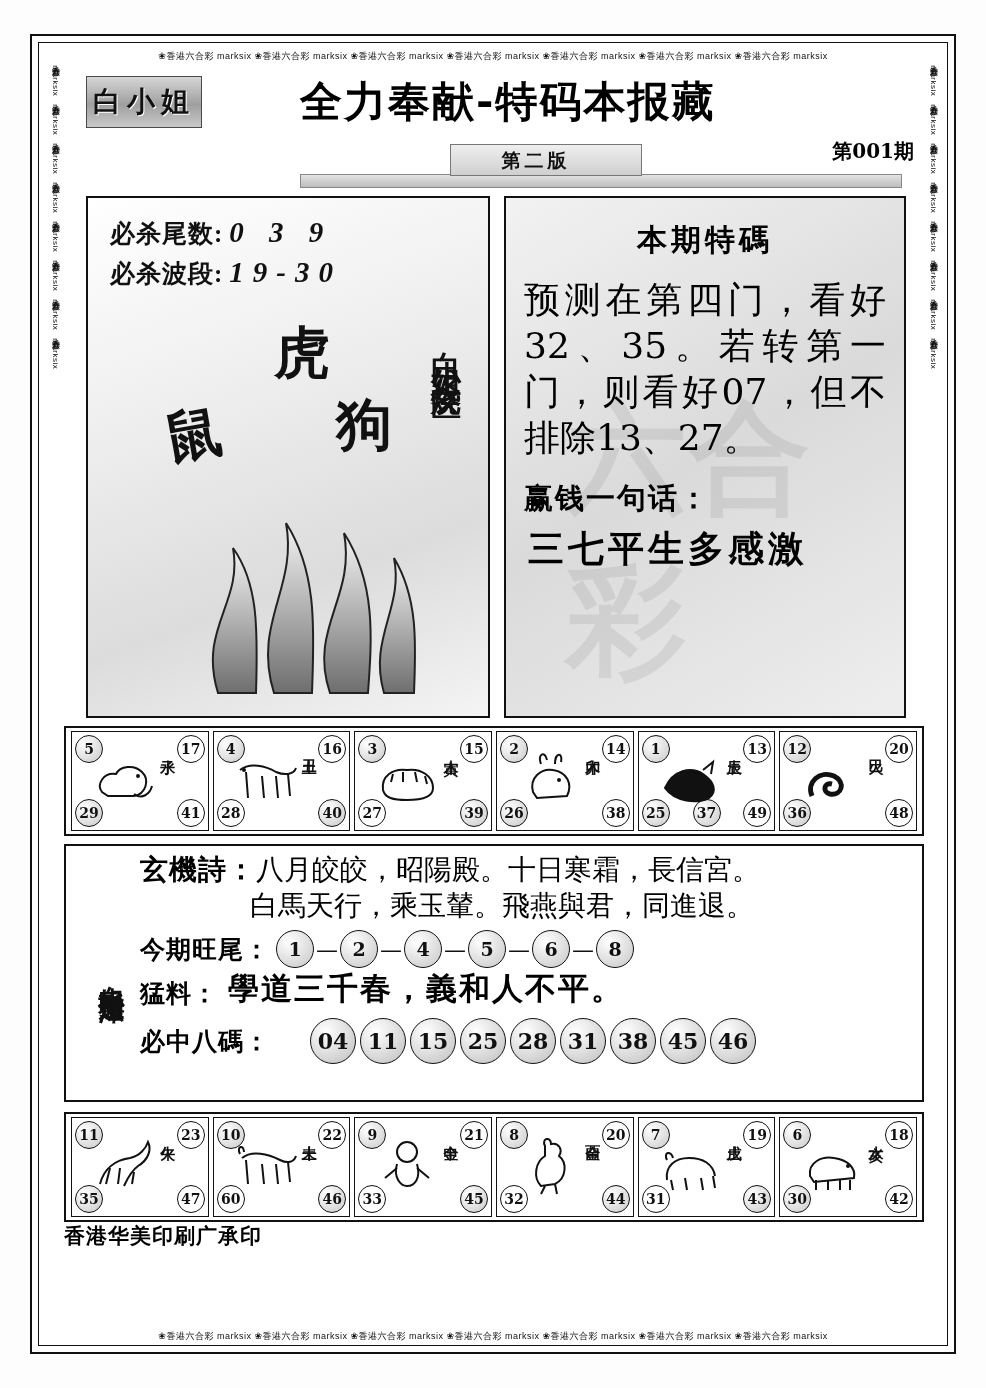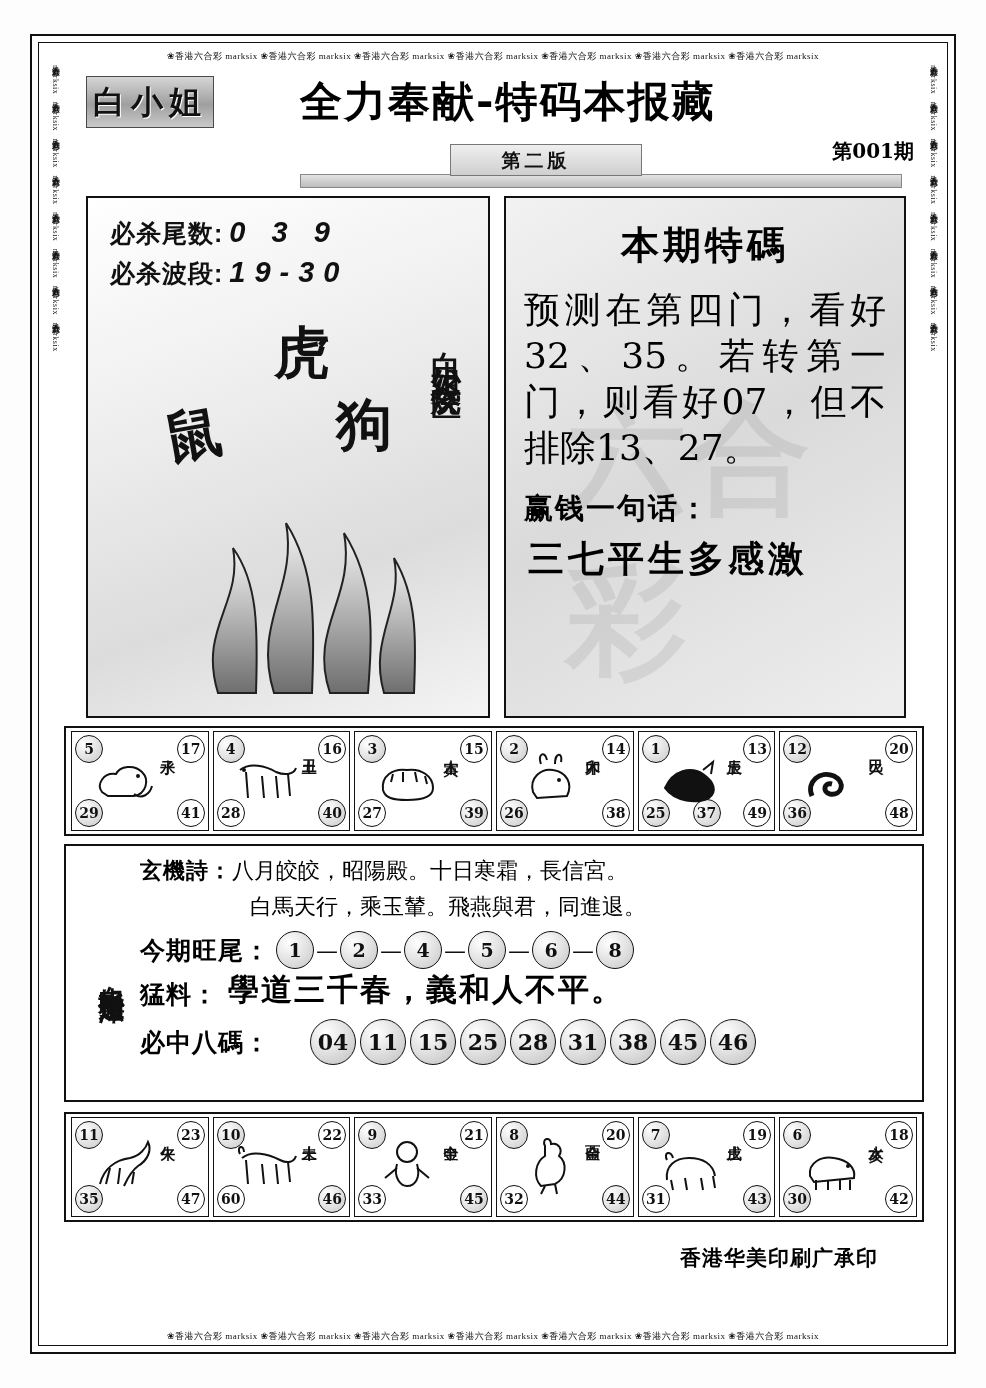--- a/index.html
+++ b/index.html
@@ -21,21 +21,21 @@
     background:#fff;
     box-sizing:border-box;
   }
   .inner-frame{
     position:absolute;left:38px;top:42px;width:910px;height:1304px;
     border:1px solid #111;
     box-sizing:border-box;
   }
   .tickerband{
     position:absolute;
-    font-family:Liberation Serif, serif;
+    font-family:Liberation Sans, sans-serif;
     font-size:9px;
     color:#111;
     white-space:nowrap;
     letter-spacing:0.5px;
   }
   .ticker-top{left:46px;top:50px;width:894px;text-align:center;}
   .ticker-bottom{left:46px;top:1330px;width:894px;text-align:center;}
   .ticker-left,.ticker-right{
     top:60px;height:1270px;width:14px;
     font-size:8px;line-height:10px;
@@ -53,21 +53,21 @@
   
   .header{position:relative;height:130px;}
   .logo-box{
     position:absolute;left:22px;top:10px;
     padding:2px 6px;
     background:linear-gradient(180deg,#d6d6d6,#9f9f9f 55%,#c9c9c9);
     border:1px solid #4a4a4a;
   }
   .logo-text{
     font-family:Liberation Sans, sans-serif;
-    font-weight:bold;font-size:32px;line-height:46px;
+    font-weight:bold;font-size:28px;line-height:46px;
     letter-spacing:6px;color:#111;
     text-shadow:1px 1px 0 #fff;
   }
   .title-main{
     position:absolute;left:236px;top:12px;
     font-family:"DejaVu Serif","Liberation Serif",serif;
     font-weight:bold;font-size:42px;line-height:48px;
     letter-spacing:2px;color:#000;
   }
   .issue{
@@ -96,21 +96,21 @@
   
   .panels{position:relative;height:520px;}
   .panel-left{
     position:absolute;left:22px;top:0;width:400px;height:518px;
     border:2px solid #111;
     background:linear-gradient(160deg,#ffffff 0%,#efefef 35%,#dcdcdc 70%,#f4f4f4 100%);
     overflow:hidden;
   }
   .kill-lines{position:absolute;left:22px;top:18px;}
   .kill-row{
-    font-family:Liberation Sans, sans-serif;
+    font-family:Liberation Serif, serif;
     font-size:25px;font-weight:bold;color:#111;white-space:nowrap;
     margin-bottom:6px;
   }
   .kill-label{letter-spacing:1px;}
   .kill-val{
     font-style:italic;font-size:29px;letter-spacing:9px;margin-left:6px;
   }
   .zodiac{
     position:absolute;
     font-family:"DejaVu Serif","Liberation Serif",serif;
@@ -135,21 +135,21 @@
   }
   .watermark{
     position:absolute;left:60px;top:180px;
     font-family:"DejaVu Serif","Liberation Serif",serif;
     font-size:120px;font-weight:bold;color:rgba(0,0,0,0.07);
     letter-spacing:4px;
   }
   .panel-right-title{
     position:relative;margin-top:22px;text-align:center;
     font-family:"DejaVu Serif","Liberation Serif",serif;
-    font-size:38px;font-weight:bold;letter-spacing:4px;color:#000;
+    font-size:30px;font-weight:bold;letter-spacing:4px;color:#000;
   }
   .forecast{
     position:relative;margin:16px 18px 0 18px;
     font-family:"DejaVu Serif","Liberation Serif",serif;
     font-size:36px;line-height:46px;color:#000;text-align:justify;
   }
   .win-label{
     position:relative;margin:18px 0 0 18px;
     font-family:"DejaVu Serif","Liberation Serif",serif;
     font-size:29px;font-weight:bold;letter-spacing:2px;color:#000;
@@ -202,21 +202,21 @@
   .mid-side{
     position:absolute;left:6px;top:6px;width:58px;height:240px;
     writing-mode:vertical-rl;text-orientation:upright;
     font-family:"DejaVu Serif","Liberation Serif",serif;
     font-size:26px;font-weight:bold;letter-spacing:2px;color:#111;
     text-align:center;
   }
   .mid-body{position:absolute;left:74px;top:6px;right:8px;}
   .poem-row{
     font-family:"DejaVu Serif","Liberation Serif",serif;
-    font-size:22px;line-height:36px;color:#000;white-space:nowrap;
+    font-size:28px;line-height:36px;color:#000;white-space:nowrap;
   }
   .poem-label{font-weight:bold;letter-spacing:1px;}
   .row2{margin-left:110px;}
   .tail-row{margin-top:6px;display:flex;align-items:center;}
   .tail-label{
     font-family:"DejaVu Serif","Liberation Serif",serif;
     font-size:25px;font-weight:bold;letter-spacing:1px;color:#000;
   }
   .tail-balls{display:flex;align-items:center;margin-left:6px;}
   .tball{
@@ -244,21 +244,21 @@
   .eight-balls{display:flex;margin-left:8px;}
   .eball{
     width:44px;height:44px;border-radius:50%;border:1px solid #111;
     background:radial-gradient(circle at 34% 28%,#fff,#bfbfbf);
     display:flex;align-items:center;justify-content:center;
     font-family:"DejaVu Serif","Liberation Serif",serif;
     font-size:22px;font-weight:bold;color:#111;
     margin-right:4px;
   }
   .footer{
-    position:relative;margin-top:22px;text-align:right;padding-right:46px;
+    position:relative;margin-top:0;text-align:left;padding-right:46px;
     font-family:"DejaVu Serif","Liberation Serif",serif;
     font-size:21px;font-weight:bold;color:#000;letter-spacing:1px;
   }
 </style>
 </head>
 <body>
 
 <div class="page">
 
   <div class="outer-frame"></div>

